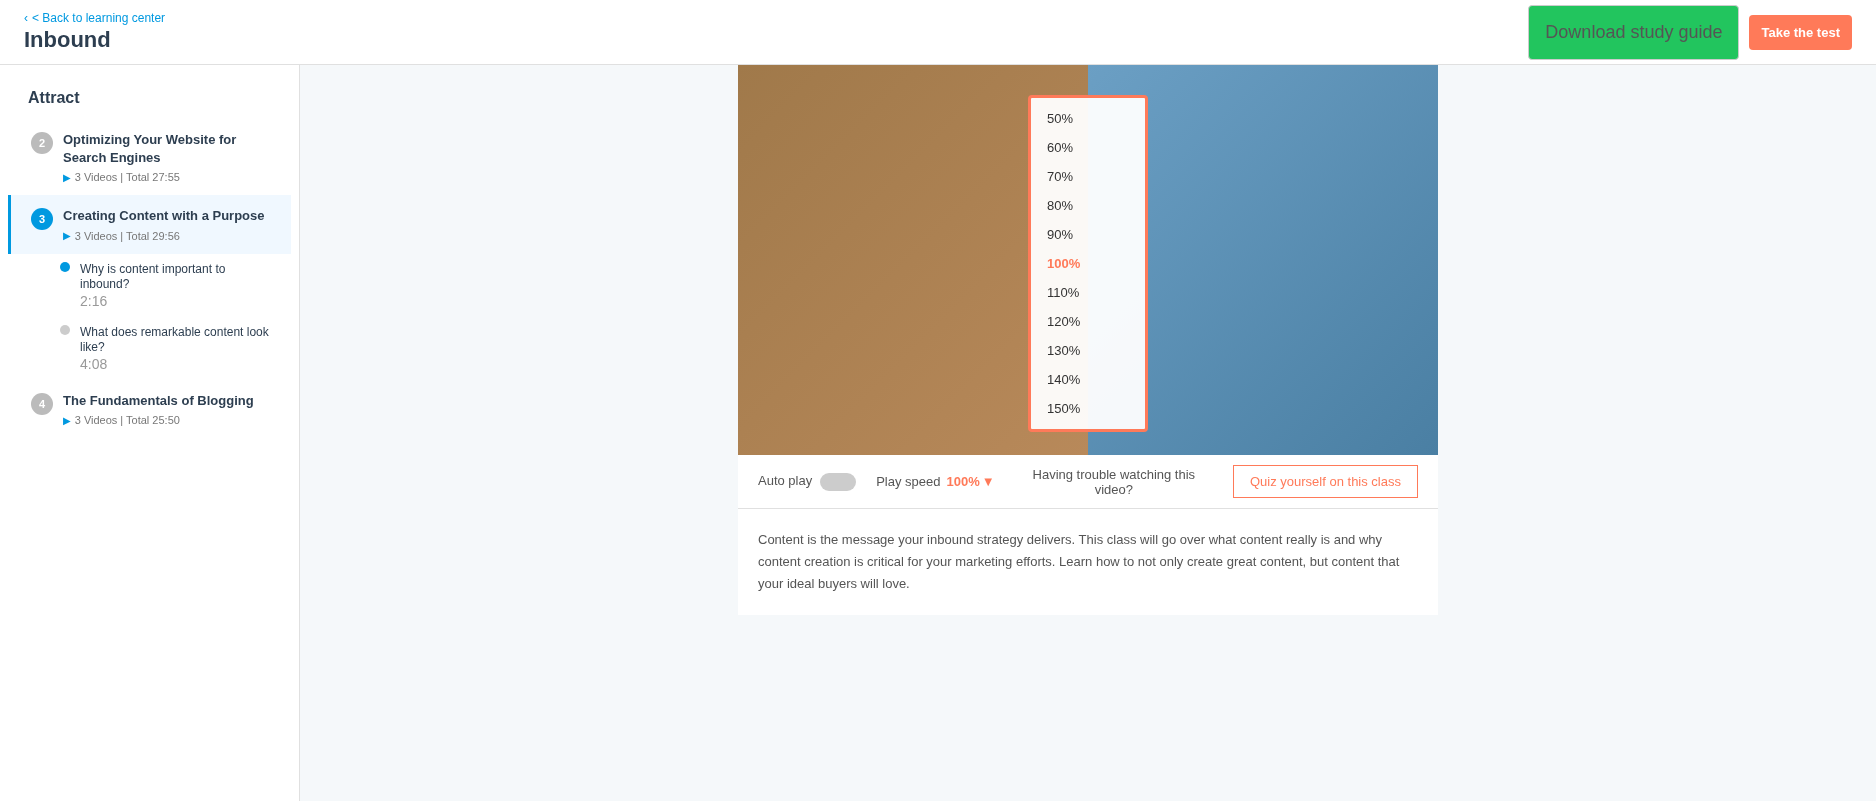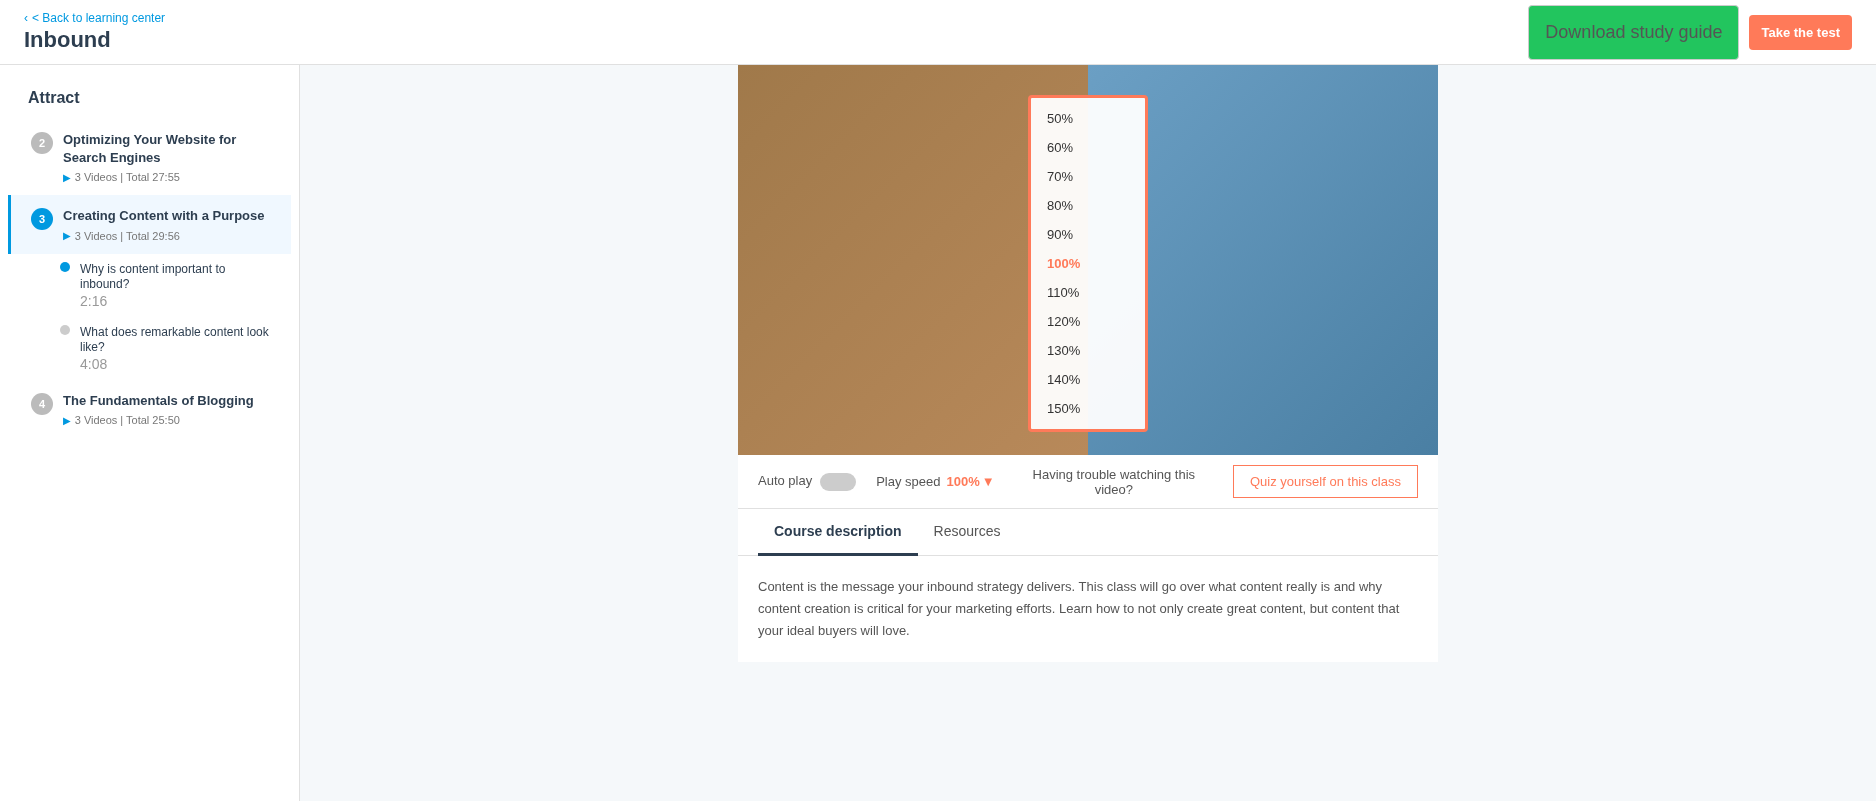--- a/index.html
+++ b/index.html
@@ -420,25 +420,17 @@
         <span class="speed-value">
           <span>100%</span>
           <span>▼</span>
         </span>
       </div>
       <span class="trouble-link">Having trouble watching this video?</span>
       <button class="quiz-btn">Quiz yourself on this class</button>
     </div>
 
     <div class="tabs-section">
-      <div class="tabs-bar">
-        <div class="tab-item active">
-          <span>Course description</span>
-        </div>
-        <div class="tab-item">
-          <span>Resources</span>
-        </div>
-      </div>
       <div class="course-description">Content is the message your inbound strategy delivers. This class will go over what content really is and why content creation is critical for your marketing efforts. Learn how to not only create great content, but content that your ideal buyers will love.</div>
     </div>
 
   </div>
 </div>
 
 </body></html>

